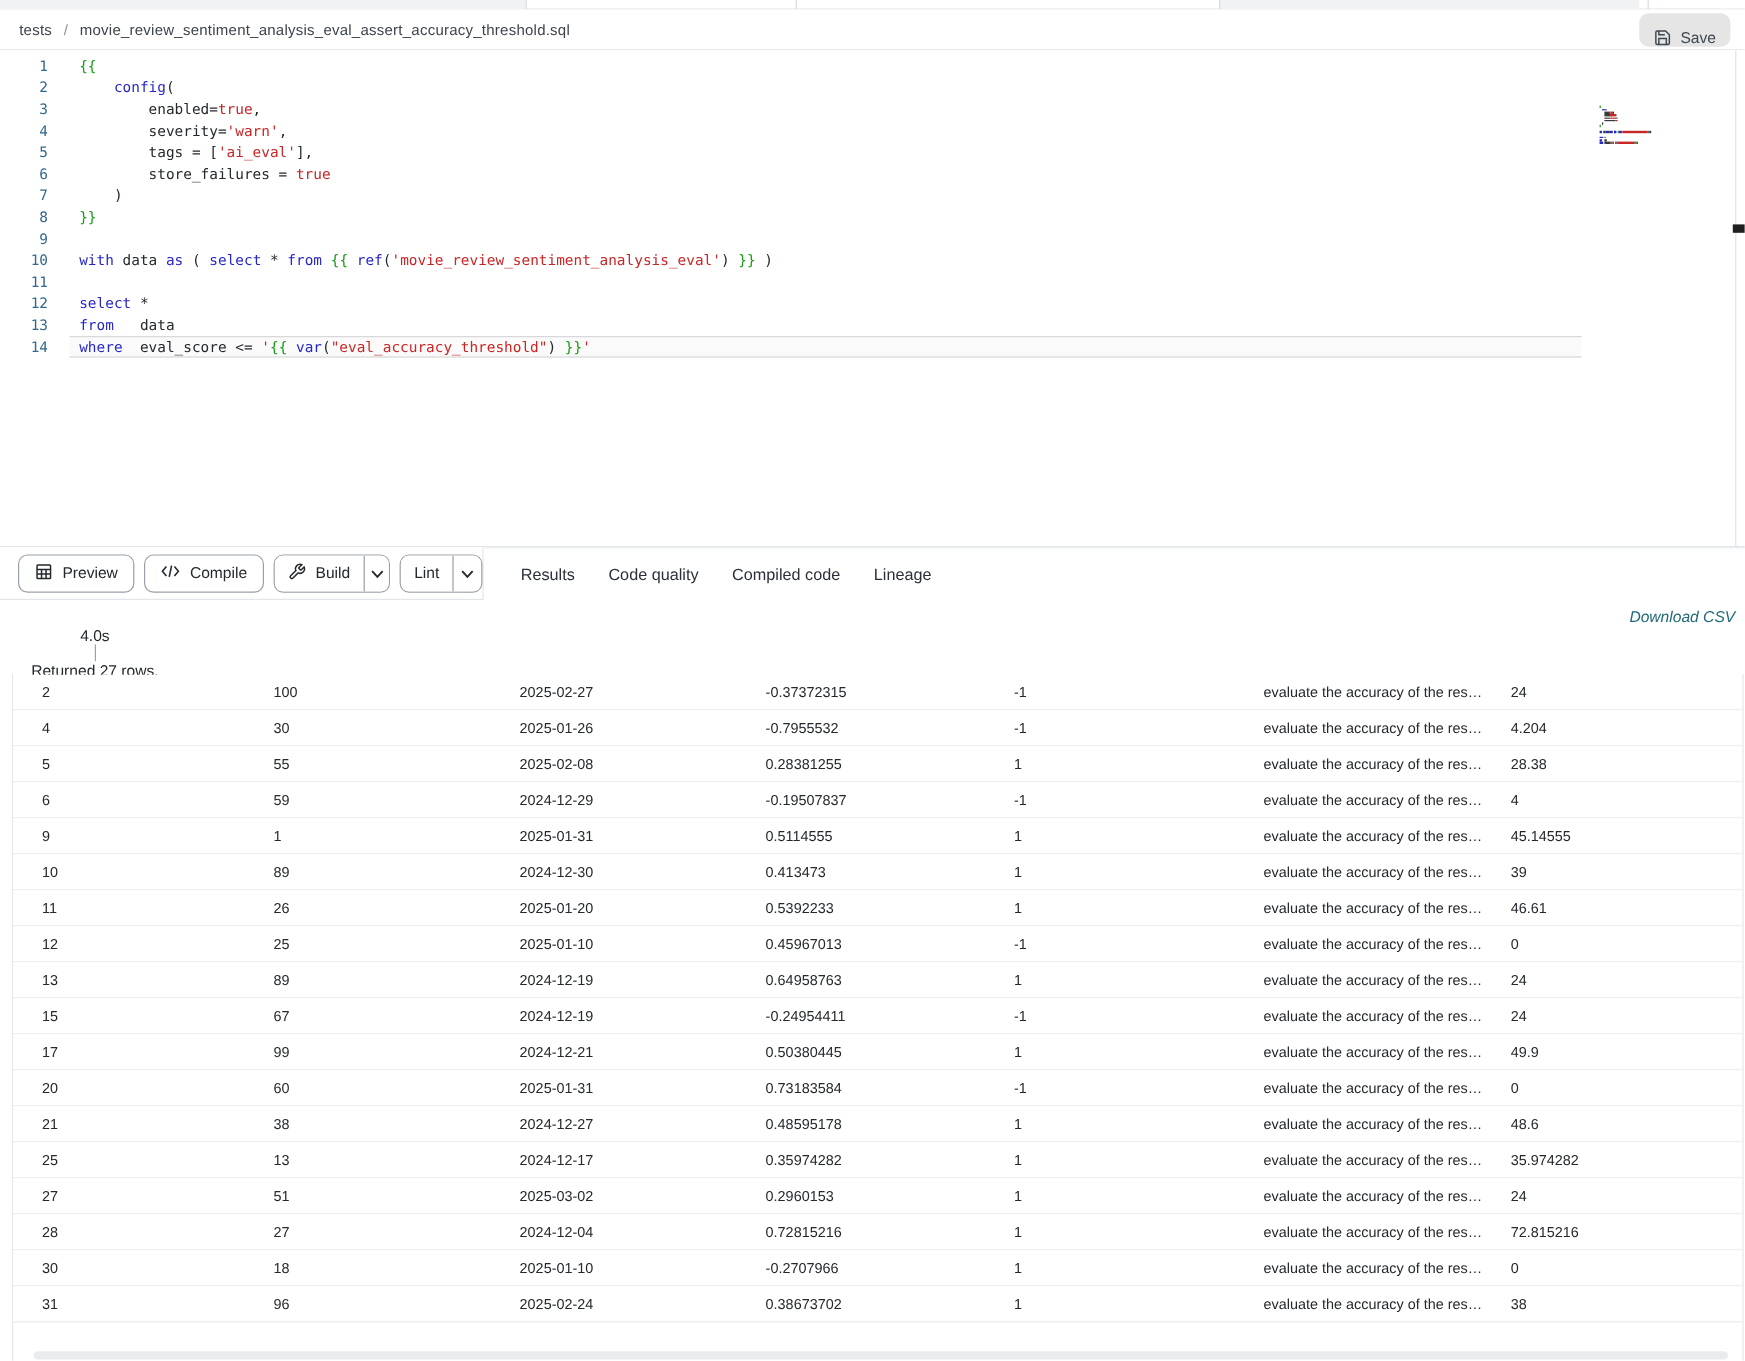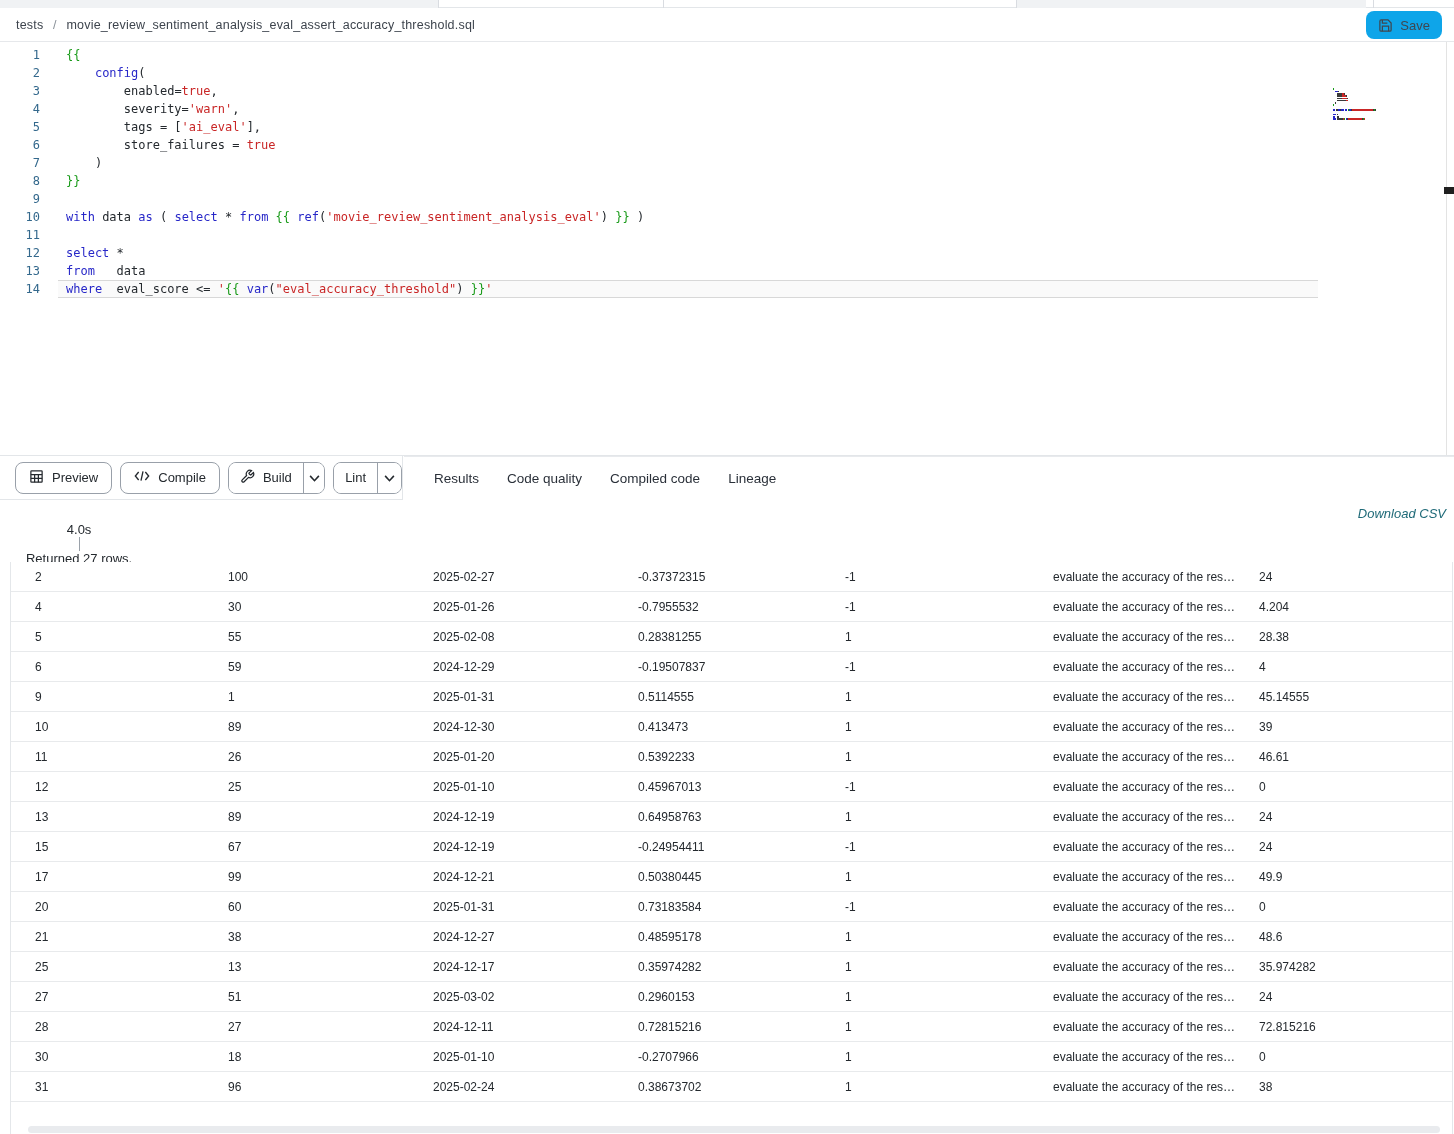--- a/index.html
+++ b/index.html
@@ -12,21 +12,21 @@
     border-bottom:1px solid #e3e6e9; }
   .tabstrip .seg { position:absolute; top:0; height:8px; background:#f0f2f4; }
   .tabstrip .vline { position:absolute; top:0; width:1px; height:8px; background:#d9dce1; }
 
   
   .header { position:absolute; left:0; top:8px; width:1454px; height:34px; background:#fff;
     border-bottom:1px solid #e6e8eb; display:flex; align-items:center; }
   .breadcrumb { margin-left:16px; font-size:12.5px; color:#3d444d; letter-spacing:.2px; }
   .breadcrumb .sep { color:#8a9199; margin:0 6px; }
   .save-btn { position:absolute; right:12px; top:3px; height:28px; padding:0 12px;
-    background:#0ea5e9; border:none; border-radius:8px; display:flex; align-items:center; gap:7px;
+    background:#e5e5e5; border:none; border-radius:8px; display:flex; align-items:flex-end; gap:7px;
     font-size:13px; color:#3f4750; cursor:pointer; font-family:inherit; }
   .save-btn svg { display:block; }
 
   
   .editor { position:absolute; left:0; top:42px; width:1454px; height:414px; background:#fff;
     border-bottom:1px solid #e3e6e9; font-family:"DejaVu Sans Mono", monospace; font-size:12px; }
   .code-rows { position:absolute; left:0; top:4px; right:0; }
   .code-line { display:flex; height:18px; line-height:18px; white-space:pre; }
   .code-line .gut { width:58px; padding-right:18px; text-align:right; color:#33688c; flex:0 0 58px; }
   .code-line .src { padding-left:8px; flex:1; }
@@ -468,21 +468,21 @@
           <div>0.2960153</div>
           <div>1</div>
           <div class="prompt-cell">
             <span>evaluate the accuracy of the res…</span>
           </div>
           <div>24</div>
         </div>
         <div class="trow">
           <div>28</div>
           <div>27</div>
-          <div>2024-12-11</div>
+          <div>2024-12-04</div>
           <div>0.72815216</div>
           <div>1</div>
           <div class="prompt-cell">
             <span>evaluate the accuracy of the res…</span>
           </div>
           <div>72.815216</div>
         </div>
         <div class="trow">
           <div>30</div>
           <div>18</div>

